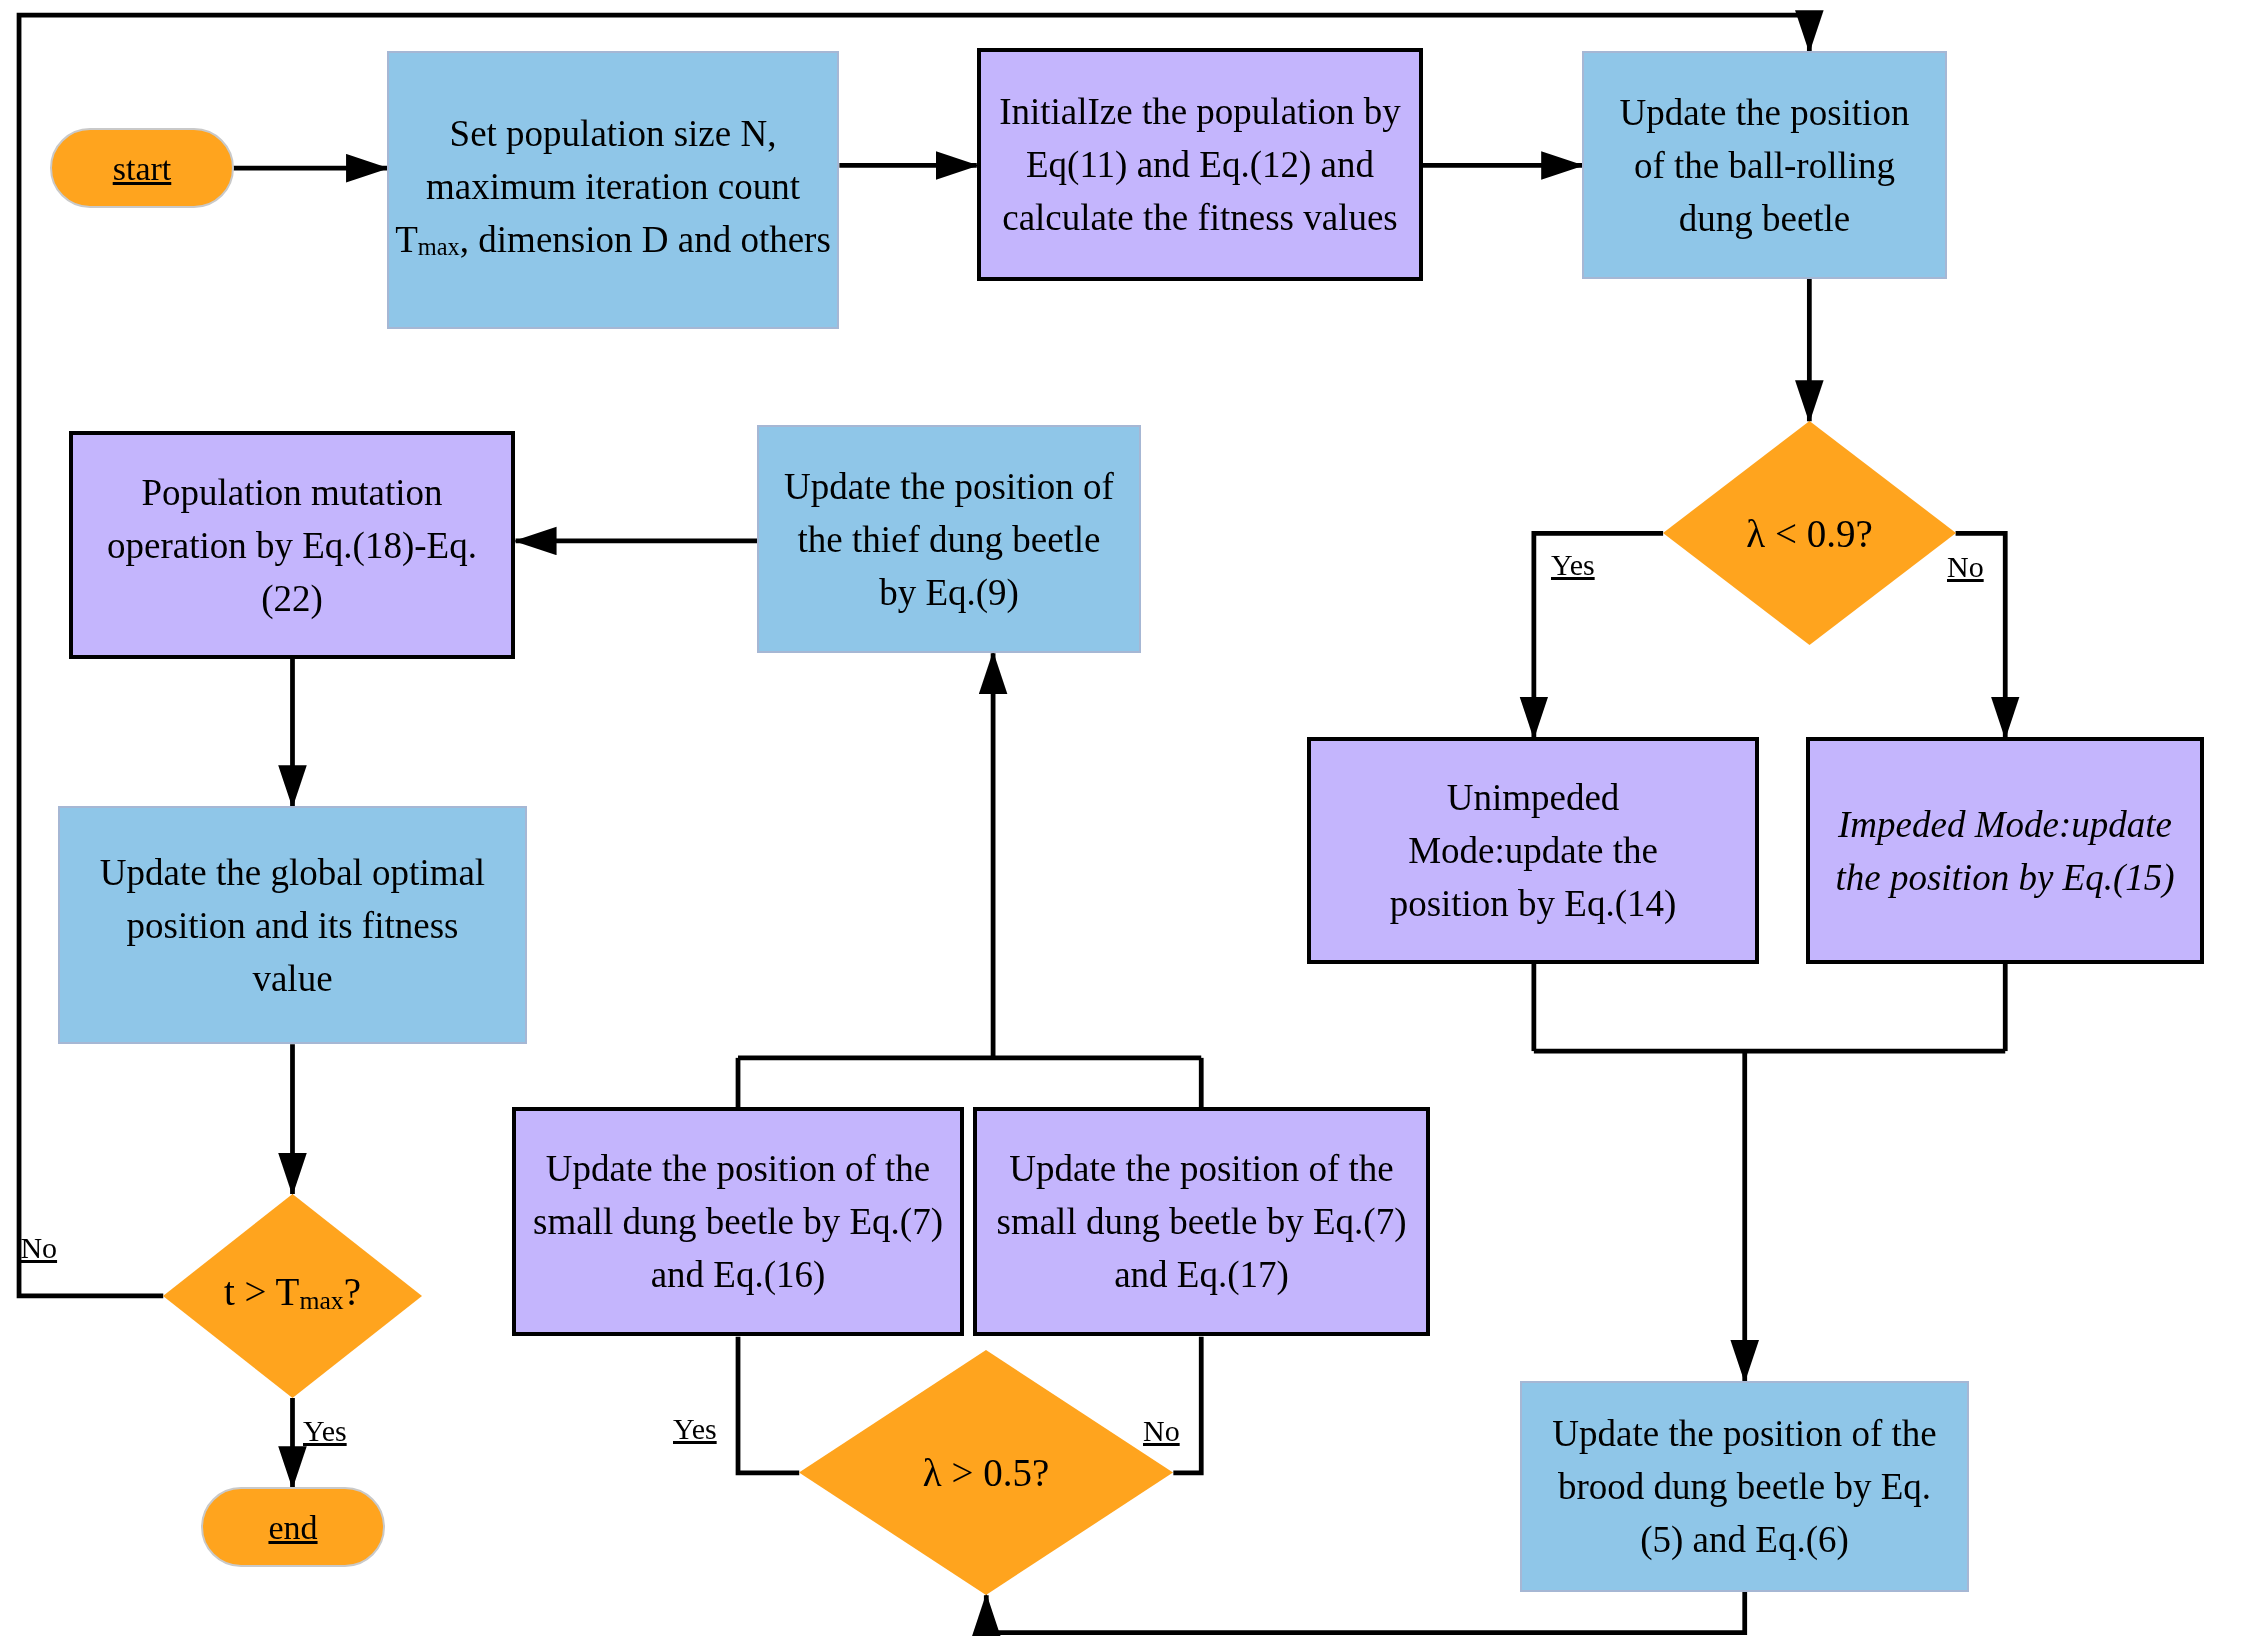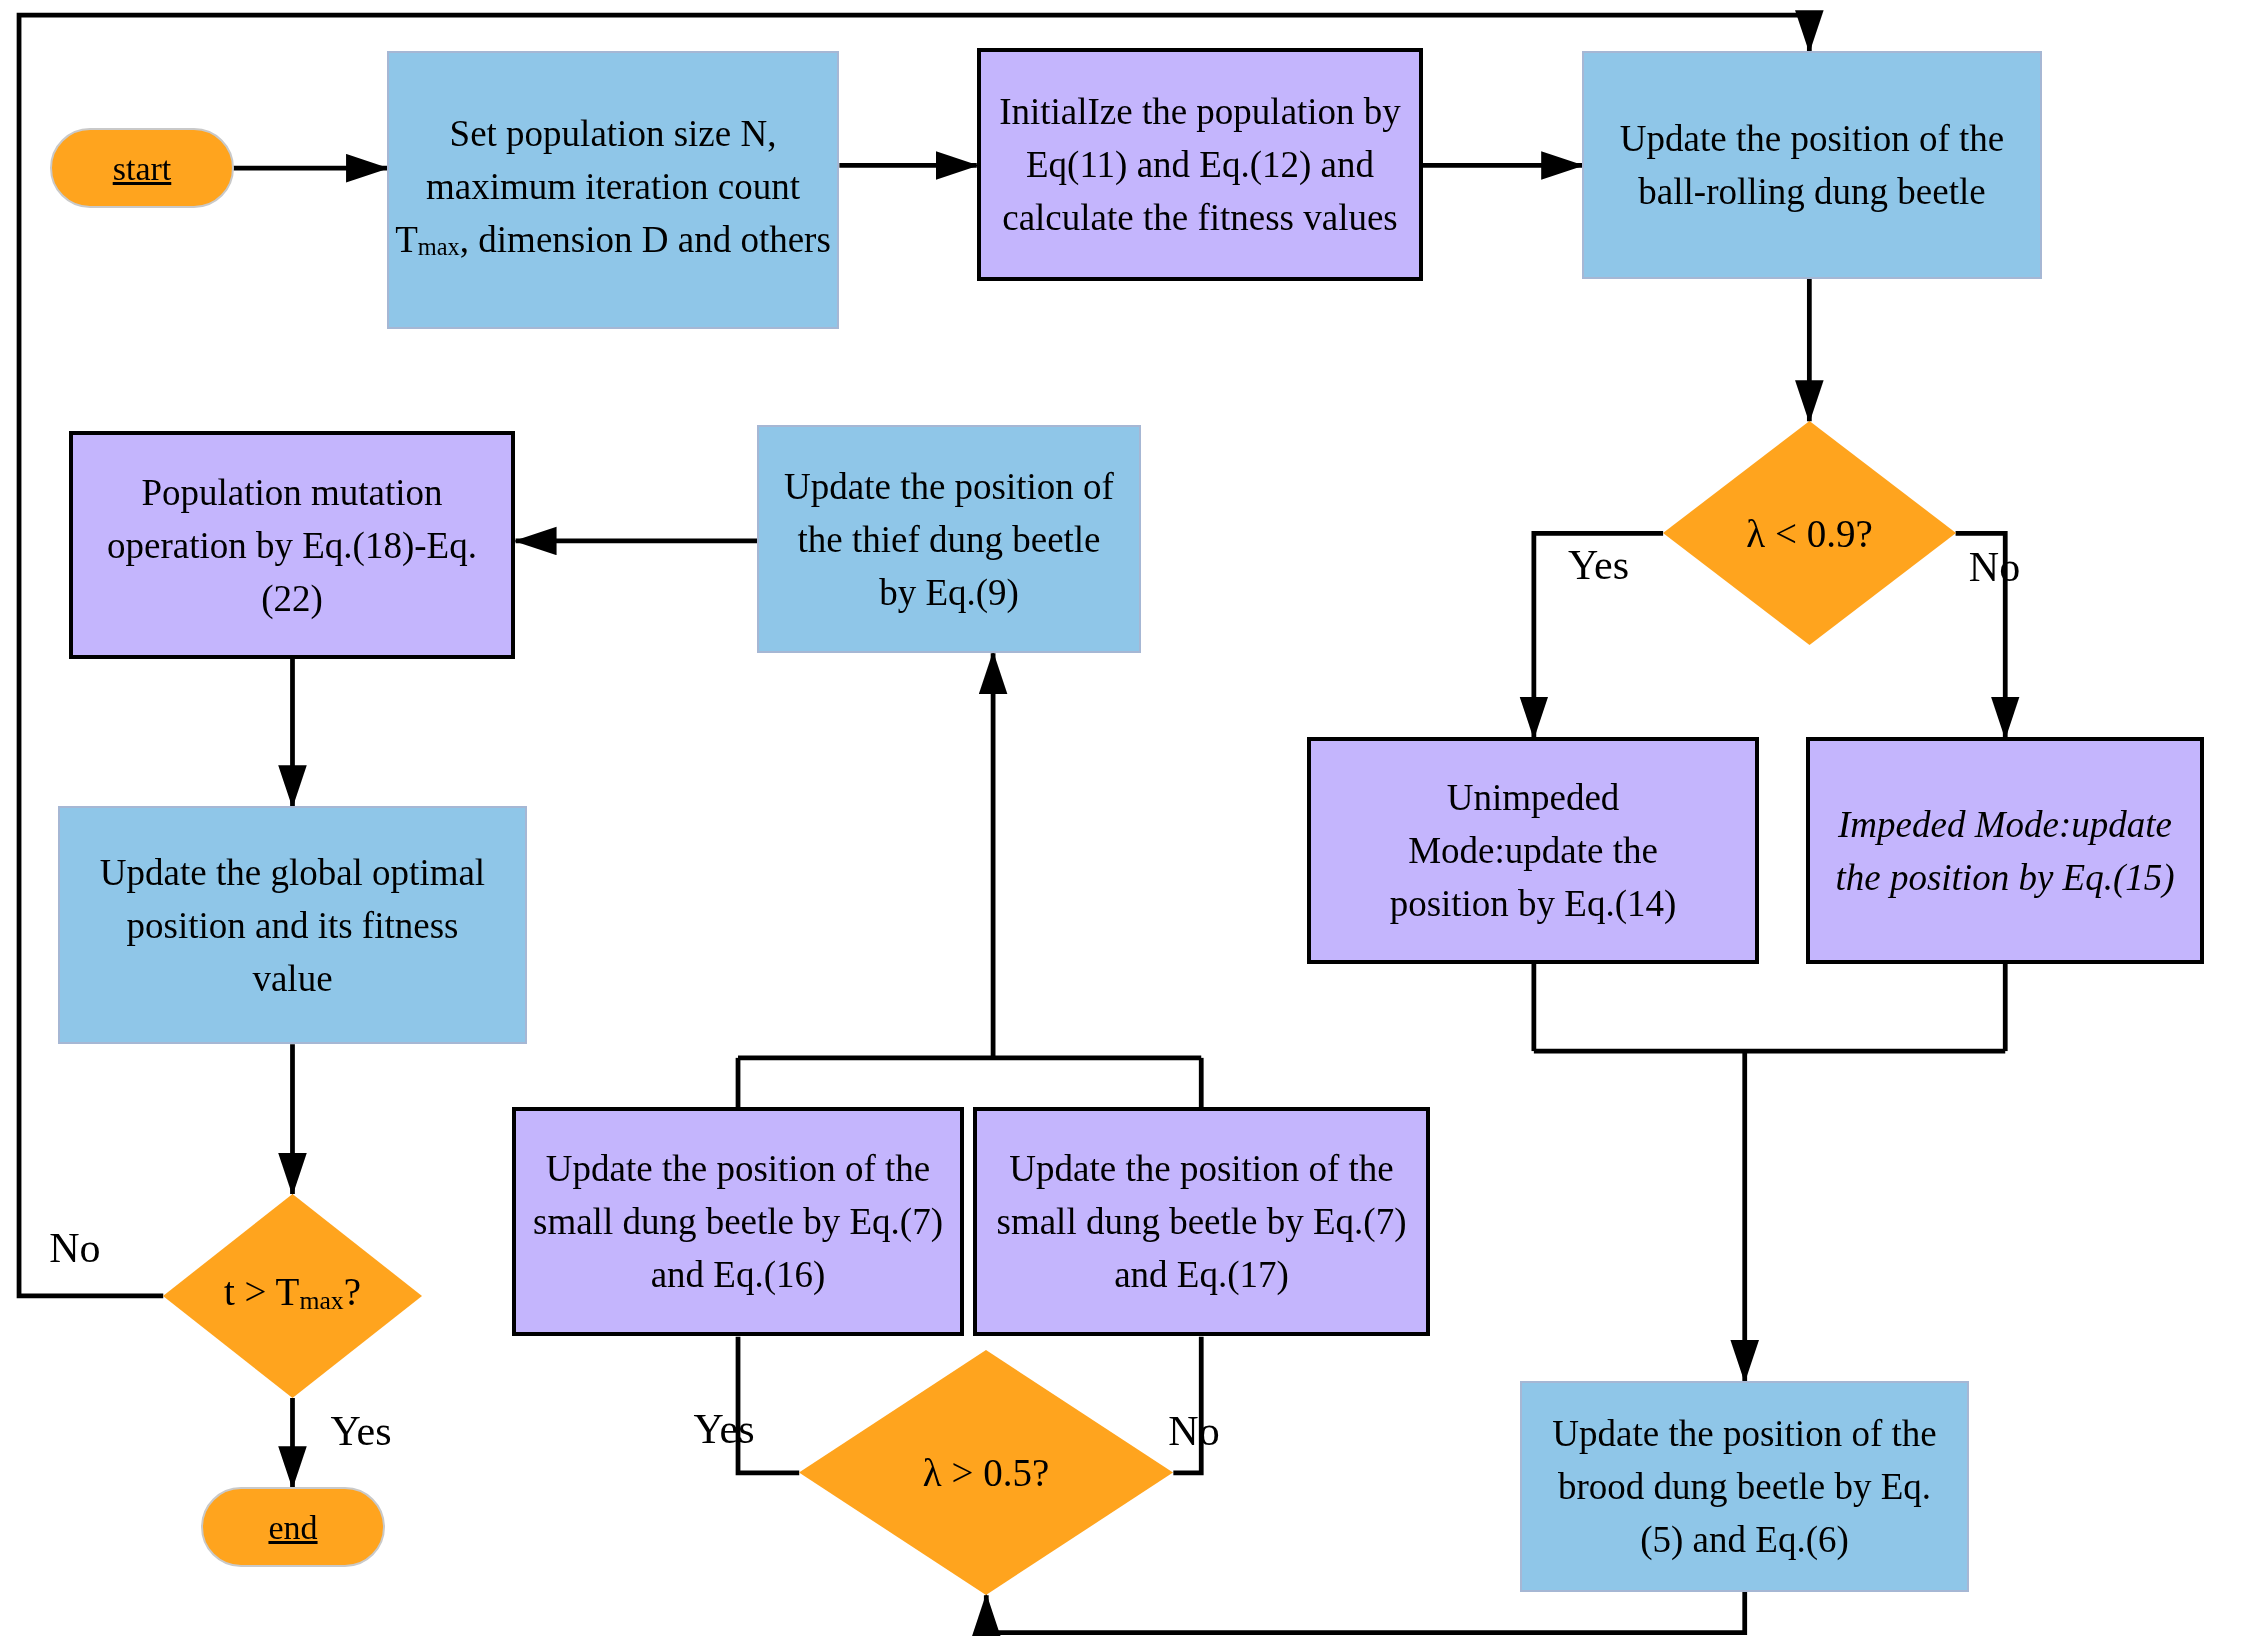--- a/index.html
+++ b/index.html
@@ -5,21 +5,21 @@
   html,body{margin:0;padding:0;background:#ffffff;}
   #canvas{position:relative;width:2261px;height:1643px;background:#ffffff;overflow:hidden;
           font-family:"Liberation Serif","DejaVu Serif",serif;color:#000;}
   #wires{position:absolute;left:0;top:0;width:2261px;height:1643px;}
   .node{position:absolute;box-sizing:border-box;display:flex;align-items:center;justify-content:center;
         text-align:center;font-size:37px;line-height:53px;}
   .blue{background:#8FC6E8;border:2.7px solid #A6B7D4;}
   .salmon{background:#c4b5fd;border:4.8px solid #000000;}
   .terminal{background:#FFA41E;border:2px solid #C9C9C9;border-radius:41px;font-size:34px;text-decoration:underline;}
   .diamond{background:#FFA41E;clip-path:polygon(50% 0,100% 50%,50% 100%,0 50%);font-size:39px;}
-  .edge-label{position:absolute;font-size:42px;text-align:center;line-height:48px;}
+  .edge-label{position:absolute;font-size:30px;line-height:48px;text-decoration:underline;}
   .sub{font-size:0.66em;vertical-align:-0.14em;}
   .txt{width:100%;}
 </style>
 </head>
 <body>
 
 <div id="canvas">
 
   <svg id="wires" viewBox="0 0 3324 2415">
     <defs>
@@ -58,21 +58,21 @@
   </div>
 
   <div class="node blue" style="left:387px;top:51px;width:452px;height:278px;padding:0 5.4px;justify-content:center;">
     <div class="txt"><span>Set population size N, maximum iteration count T</span><span class="sub">max</span><span>, dimension D and others</span></div>
   </div>
 
   <div class="node salmon" style="left:977px;top:48px;width:446px;height:233px;padding:0 2.7px;">
     <div class="txt">InitialIze the population by Eq(11) and Eq.(12) and calculate the fitness values</div>
   </div>
 
-  <div class="node blue" style="left:1582px;top:51px;width:460px;height:228px;padding:0 27px;">
+  <div class="node blue" style="left:1582px;top:51px;width:365px;height:228px;padding:0 27px;">
     <div class="txt">Update the position of the ball-rolling dung beetle</div>
   </div>
 
   <div class="node diamond" style="left:1663px;top:421px;width:293px;height:224px;">
     <div class="txt">λ &lt; 0.9?</div>
   </div>
 
   <div class="node salmon" style="left:1307px;top:737px;width:452px;height:227px;padding:4px 41px;">
     <div class="txt">Unimpeded Mode:update the position by Eq.(14)</div>
   </div>

